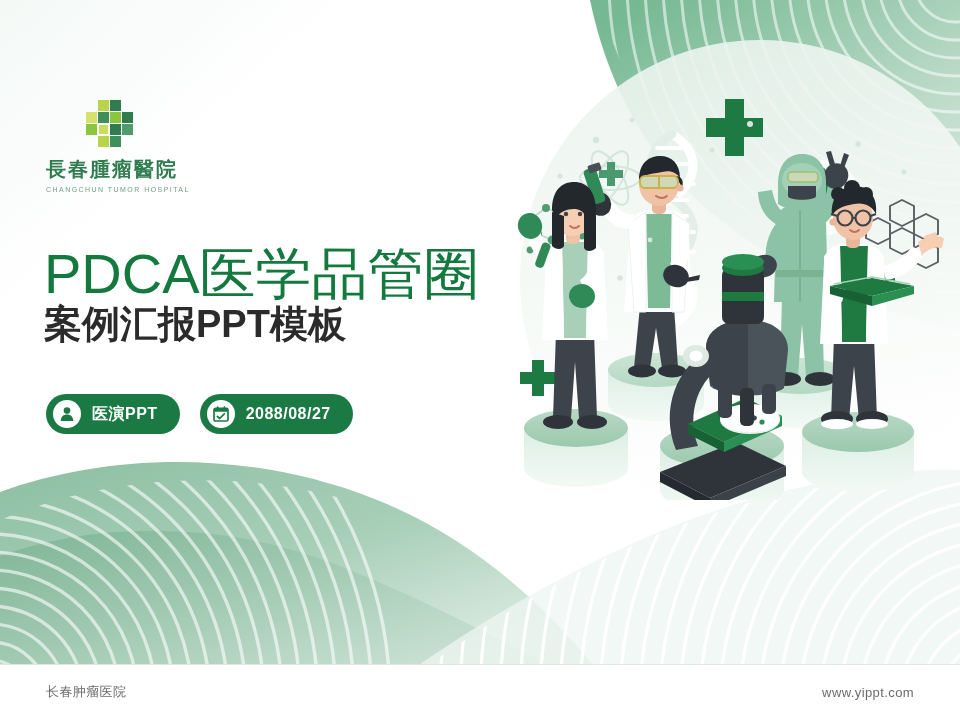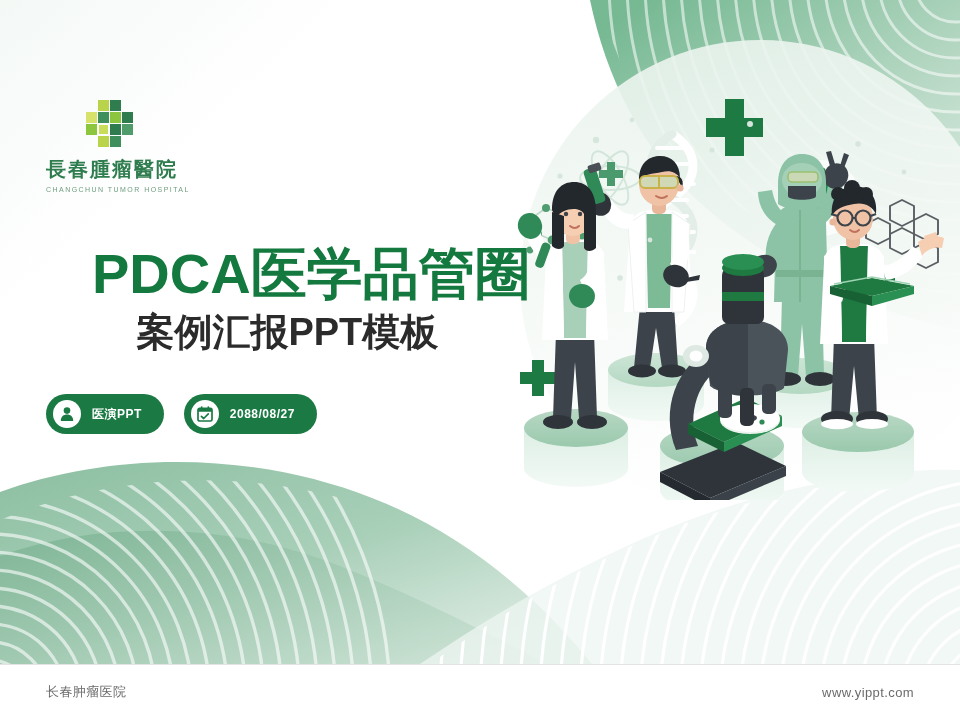--- a/index.html
+++ b/index.html
@@ -40,36 +40,34 @@
     font-size: 7px;
     letter-spacing: 1.45px;
     color: #6f9d80;
     white-space: nowrap;
   }
 
   
   .title-block { position: absolute; left: 44px; top: 244px; }
   .title-main {
     font-size: 56px;
-    font-weight: 700;
+    font-weight: 400;
     color: #14793f;
     letter-spacing: 0px;
     line-height: 1.08;
     white-space: nowrap;
-    margin-left: 48px;
   }
   .title-sub {
-    margin-top: 8px;
+    margin-top: 0;
     font-size: 38px;
     font-weight: 700;
     color: #2b2b2b;
     letter-spacing: 0px;
     line-height: 1.1;
     white-space: nowrap;
-    text-align: center;
   }
 
   
   .meta-row {
     position: absolute; left: 46px; top: 394px;
     display: flex; align-items: center; gap: 20px;
   }
   .pill {
     display: flex; align-items: center; gap: 11px;
     background: #1b7a44;
@@ -80,21 +78,21 @@
   .pill-icon {
     width: 28px; height: 28px;
     border-radius: 50%;
     background: #ffffff;
     display: flex; align-items: center; justify-content: center;
     flex: none;
   }
   .pill-icon svg { display: block; }
   .pill-text {
     color: #ffffff;
-    font-size: 12px;
+    font-size: 16px;
     font-weight: 600;
     white-space: nowrap;
     letter-spacing: 0.5px;
   }
 
   
   .footer-rule {
     position: absolute; left: 0; right: 0; top: 664px;
     height: 1px; background: #e3e3e3;
   }

